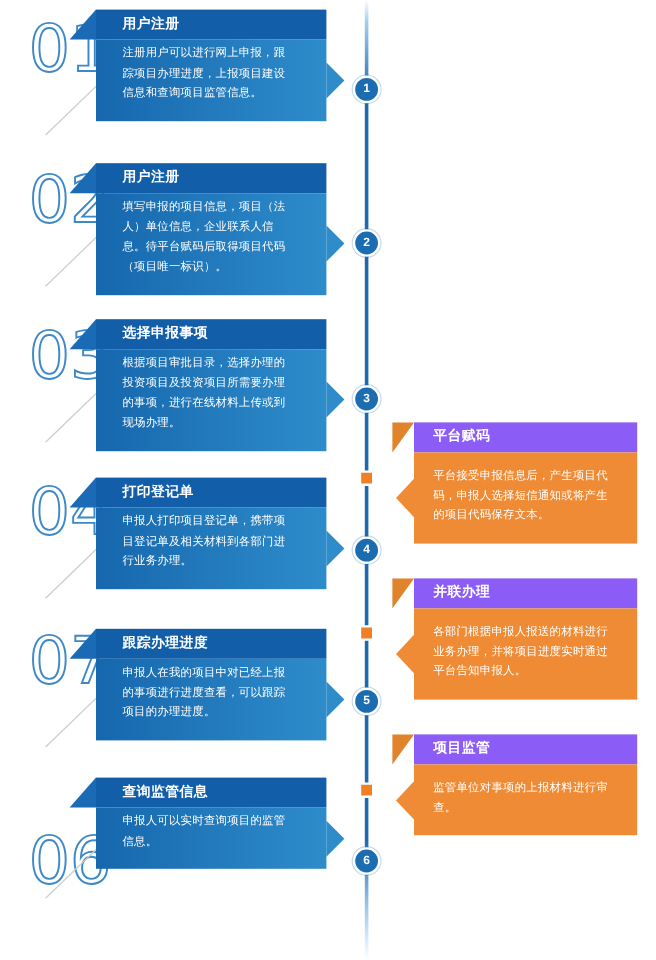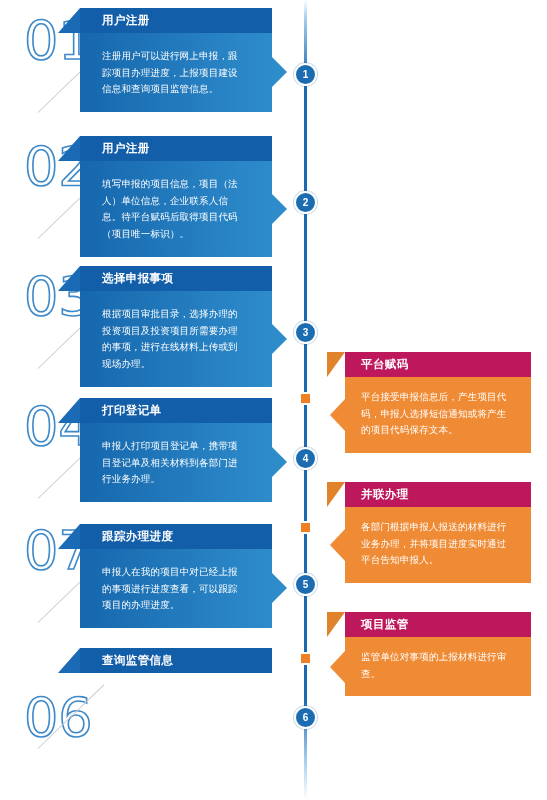--- a/index.html
+++ b/index.html
@@ -117,21 +117,21 @@
     top: 0;
     width: 0;
     height: 0;
     border-style: solid;
     border-width: 0 0 25px 22px;
     border-color: transparent transparent #1a6ab5 transparent;
   }
   .card-blue .body {
     position: relative;
     background: linear-gradient(to right, #1667ad 0%, #2e8ccb 100%);
-    padding: 15px 26px 14px 22px;
+    padding: 4px 26px 14px 22px;
     box-sizing: border-box;
     color: #ffffff;
     font-size: 9.5px;
     line-height: 1.75;
     letter-spacing: 0.2px;
   }
   
   .card-blue .body::after {
     content: "";
     position: absolute;
@@ -147,21 +147,21 @@
 
   
   .card-orange {
     position: absolute;
     left: 345px;
     width: 186px;
   }
   .card-orange .hdr {
     position: relative;
     height: 25px;
-    background: #be185d;
+    background: #8b5cf6;
     color: #ffffff;
     font-size: 11.5px;
     font-weight: bold;
     line-height: 25px;
     padding-left: 16px;
     box-sizing: border-box;
     letter-spacing: 0.4px;
   }
   .card-orange .hdr::before {
     content: "";
@@ -242,20 +242,21 @@
   <div class="card-blue" style="top:524px;">
     <div class="hdr">跟踪办理进度</div>
     <div class="body">申报人在我的项目中对已经上报的事项进行进度查看，可以跟踪项目的办理进度。</div>
   </div>
   <div class="node" style="top:573px;">5</div>
 
   <div class="numeral" style="top:650px;margin-top:41px;">06</div>
   <div class="leader" style="left:38px; top:748px;"></div>
   <div class="card-blue" style="top:648px;">
     <div class="hdr">查询监管信息</div>
+    <div class="body">申报人可以实时查询项目的监管信息。</div>
   </div>
   <div class="node" style="top:706px;">6</div>
 
   <div class="dot-orange" style="top:392px;"></div>
   <div class="card-orange" style="top:352px;">
     <div class="hdr">平台赋码</div>
     <div class="body">平台接受申报信息后，产生项目代码，申报人选择短信通知或将产生的项目代码保存文本。</div>
   </div>
 
   <div class="dot-orange" style="top:521px;"></div>

